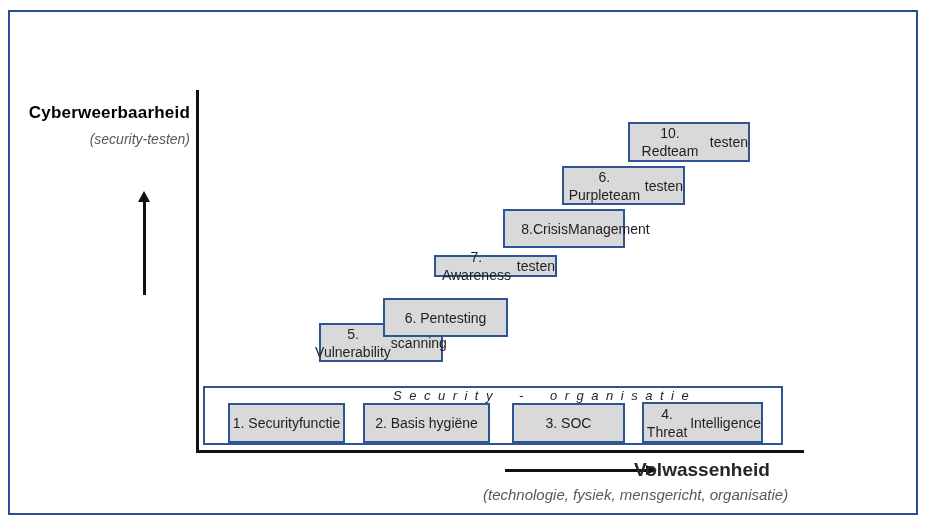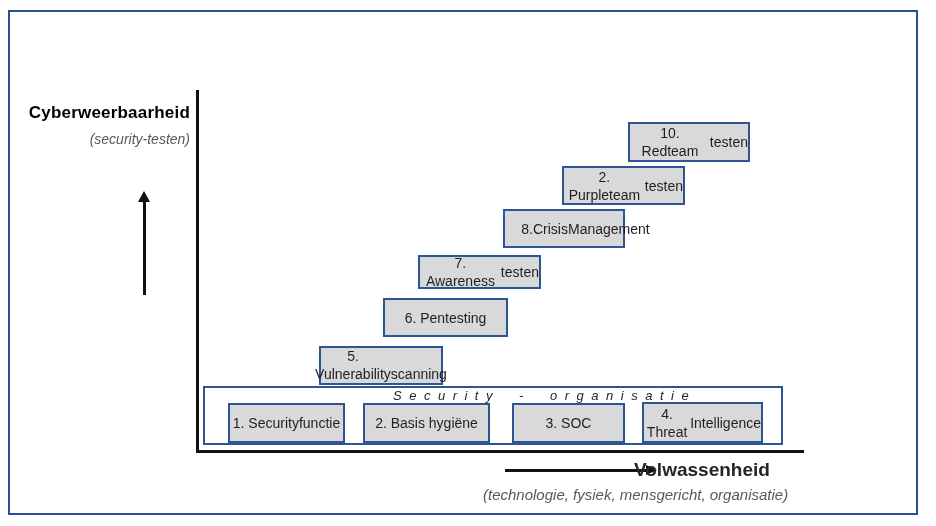--- a/index.html
+++ b/index.html
@@ -31,23 +31,23 @@
   .right-arrow .shaft { position:absolute; left:0; top:5px; width:142px; height:2.5px; background:#111; }
   .right-arrow .head { position:absolute; right:0; top:1px; width:0; height:0;
       border-top:5px solid transparent; border-bottom:5px solid transparent;
       border-left:11px solid #111; }
 
   
   .gbox { position:absolute; background:#d9d9d9; border:2px solid #2f5496;
           display:flex; flex-direction:row; justify-content:center; align-items:center;
           font-size:14px; line-height:18px; color:#1f1f1f; text-align:center; }
 
-  .box-s5  { left:319px; top:346px; width:124px; height:39px;align-items:flex-end; }
+  .box-s5  { left:319px; top:323px; width:124px; height:39px; }
   .box-s6  { left:383px; top:298px; width:125px; height:39px; }
-  .box-s7  { left:418px; top:255px; width:123px; height:34px; }
+  .box-s7  { left:434px; top:255px; width:123px; height:22px; }
   .box-s8  { left:503px; top:209px; width:122px; height:39px;padding-left:43px; }
   .box-s9  { left:562px; top:166px; width:123px; height:39px; }
   .box-s10 { left:628px; top:122px; width:122px; height:40px; }
 
   
   .foundation { position:absolute; left:203px; top:386px; width:580px; height:59px;
                 border:2px solid #2f5496; background:#fff; }
   .foundation-title { position:absolute; left:393px; top:388px; font-size:13px;
                 font-style:italic; letter-spacing:7.5px; word-spacing:8px;
                 color:#262626; white-space:nowrap; }
@@ -91,21 +91,21 @@
   </div>
   <div class="gbox box-s7">
     <span>7. Awareness</span>
     <span>testen</span>
   </div>
   <div class="gbox box-s8">
     <span>8.Crisis</span>
     <span>Management</span>
   </div>
   <div class="gbox box-s9">
-    <span>2. Purpleteam</span>
+    <span>6. Purpleteam</span>
     <span>testen</span>
   </div>
   <div class="gbox box-s10">
     <span>10. Redteam</span>
     <span>testen</span>
   </div>
 
   <div class="foundation"></div>
   <div class="foundation-title">Security - organisatie</div>
 

